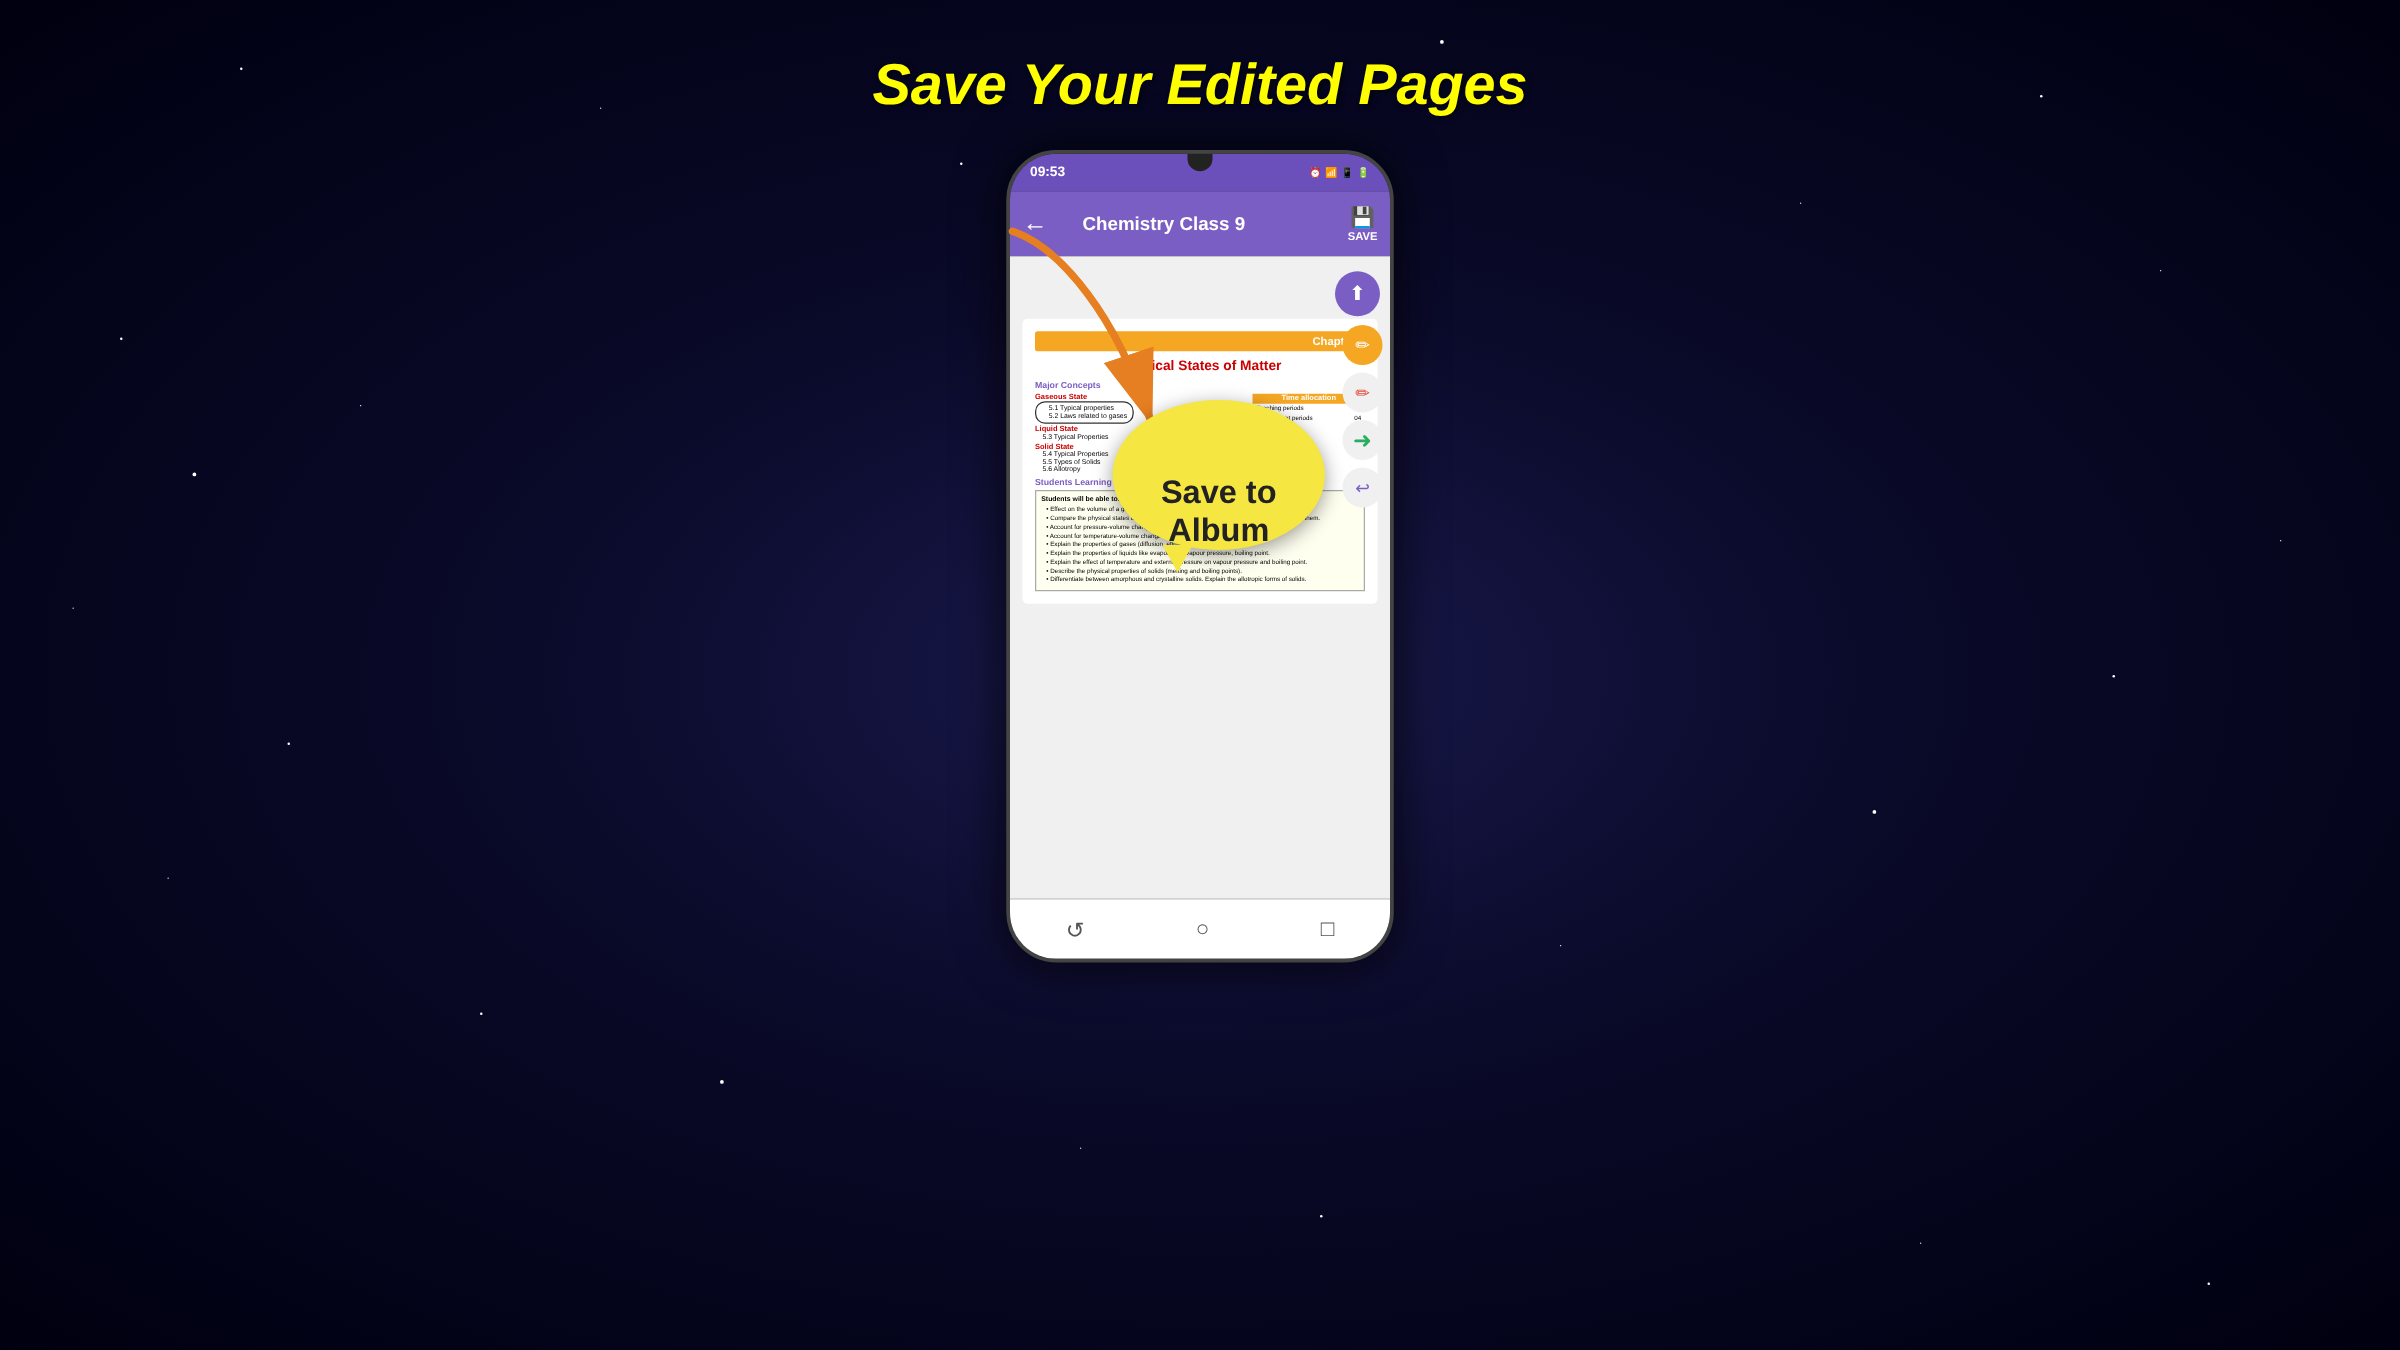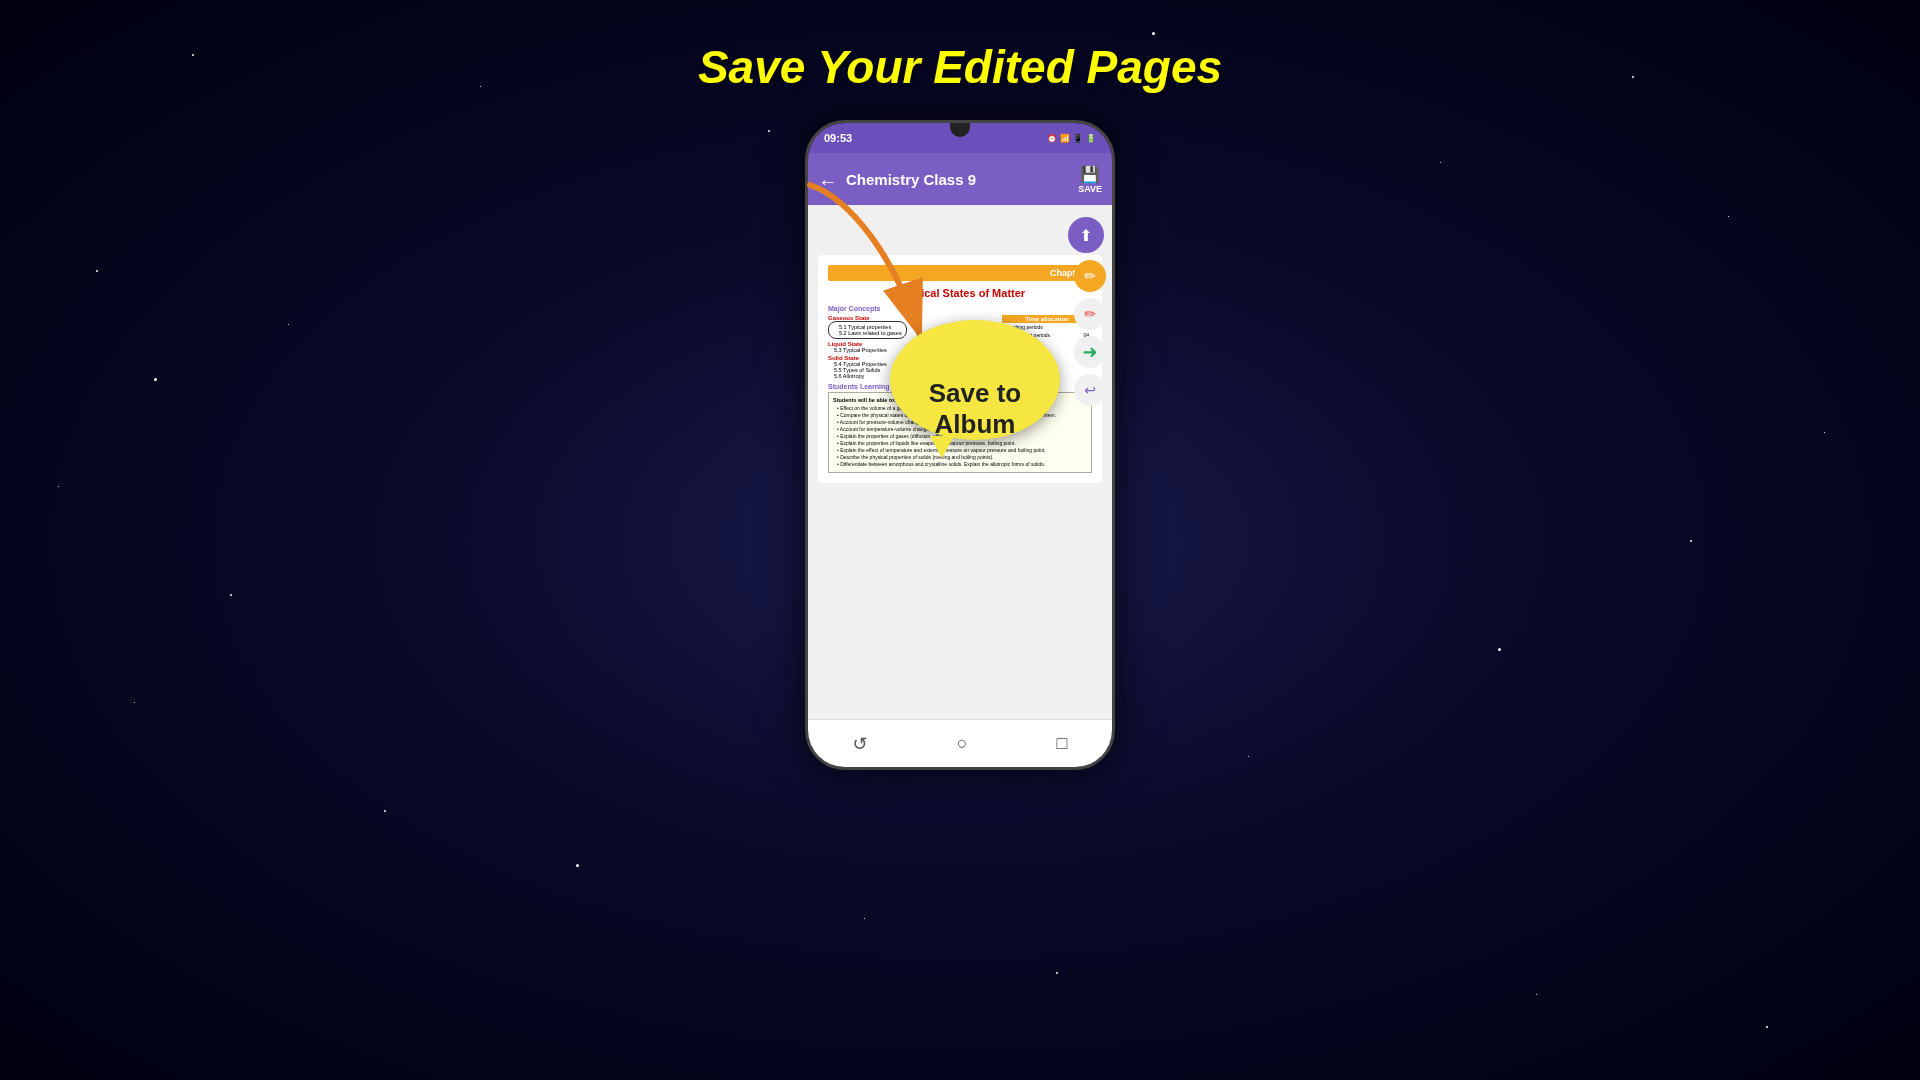--- a/index.html
+++ b/index.html
@@ -106,20 +106,21 @@
     .back-arrow {
       color: white;
       font-size: 20px;
       cursor: pointer;
     }
     .header-title {
       color: white;
       font-size: 15px;
       font-weight: bold;
       flex: 1;
+      margin-left: 20px;
     }
     .save-btn-area {
       display: flex;
       flex-direction: column;
       align-items: center;
       color: white;
       cursor: pointer;
     }
     .save-icon {
       font-size: 16px;

